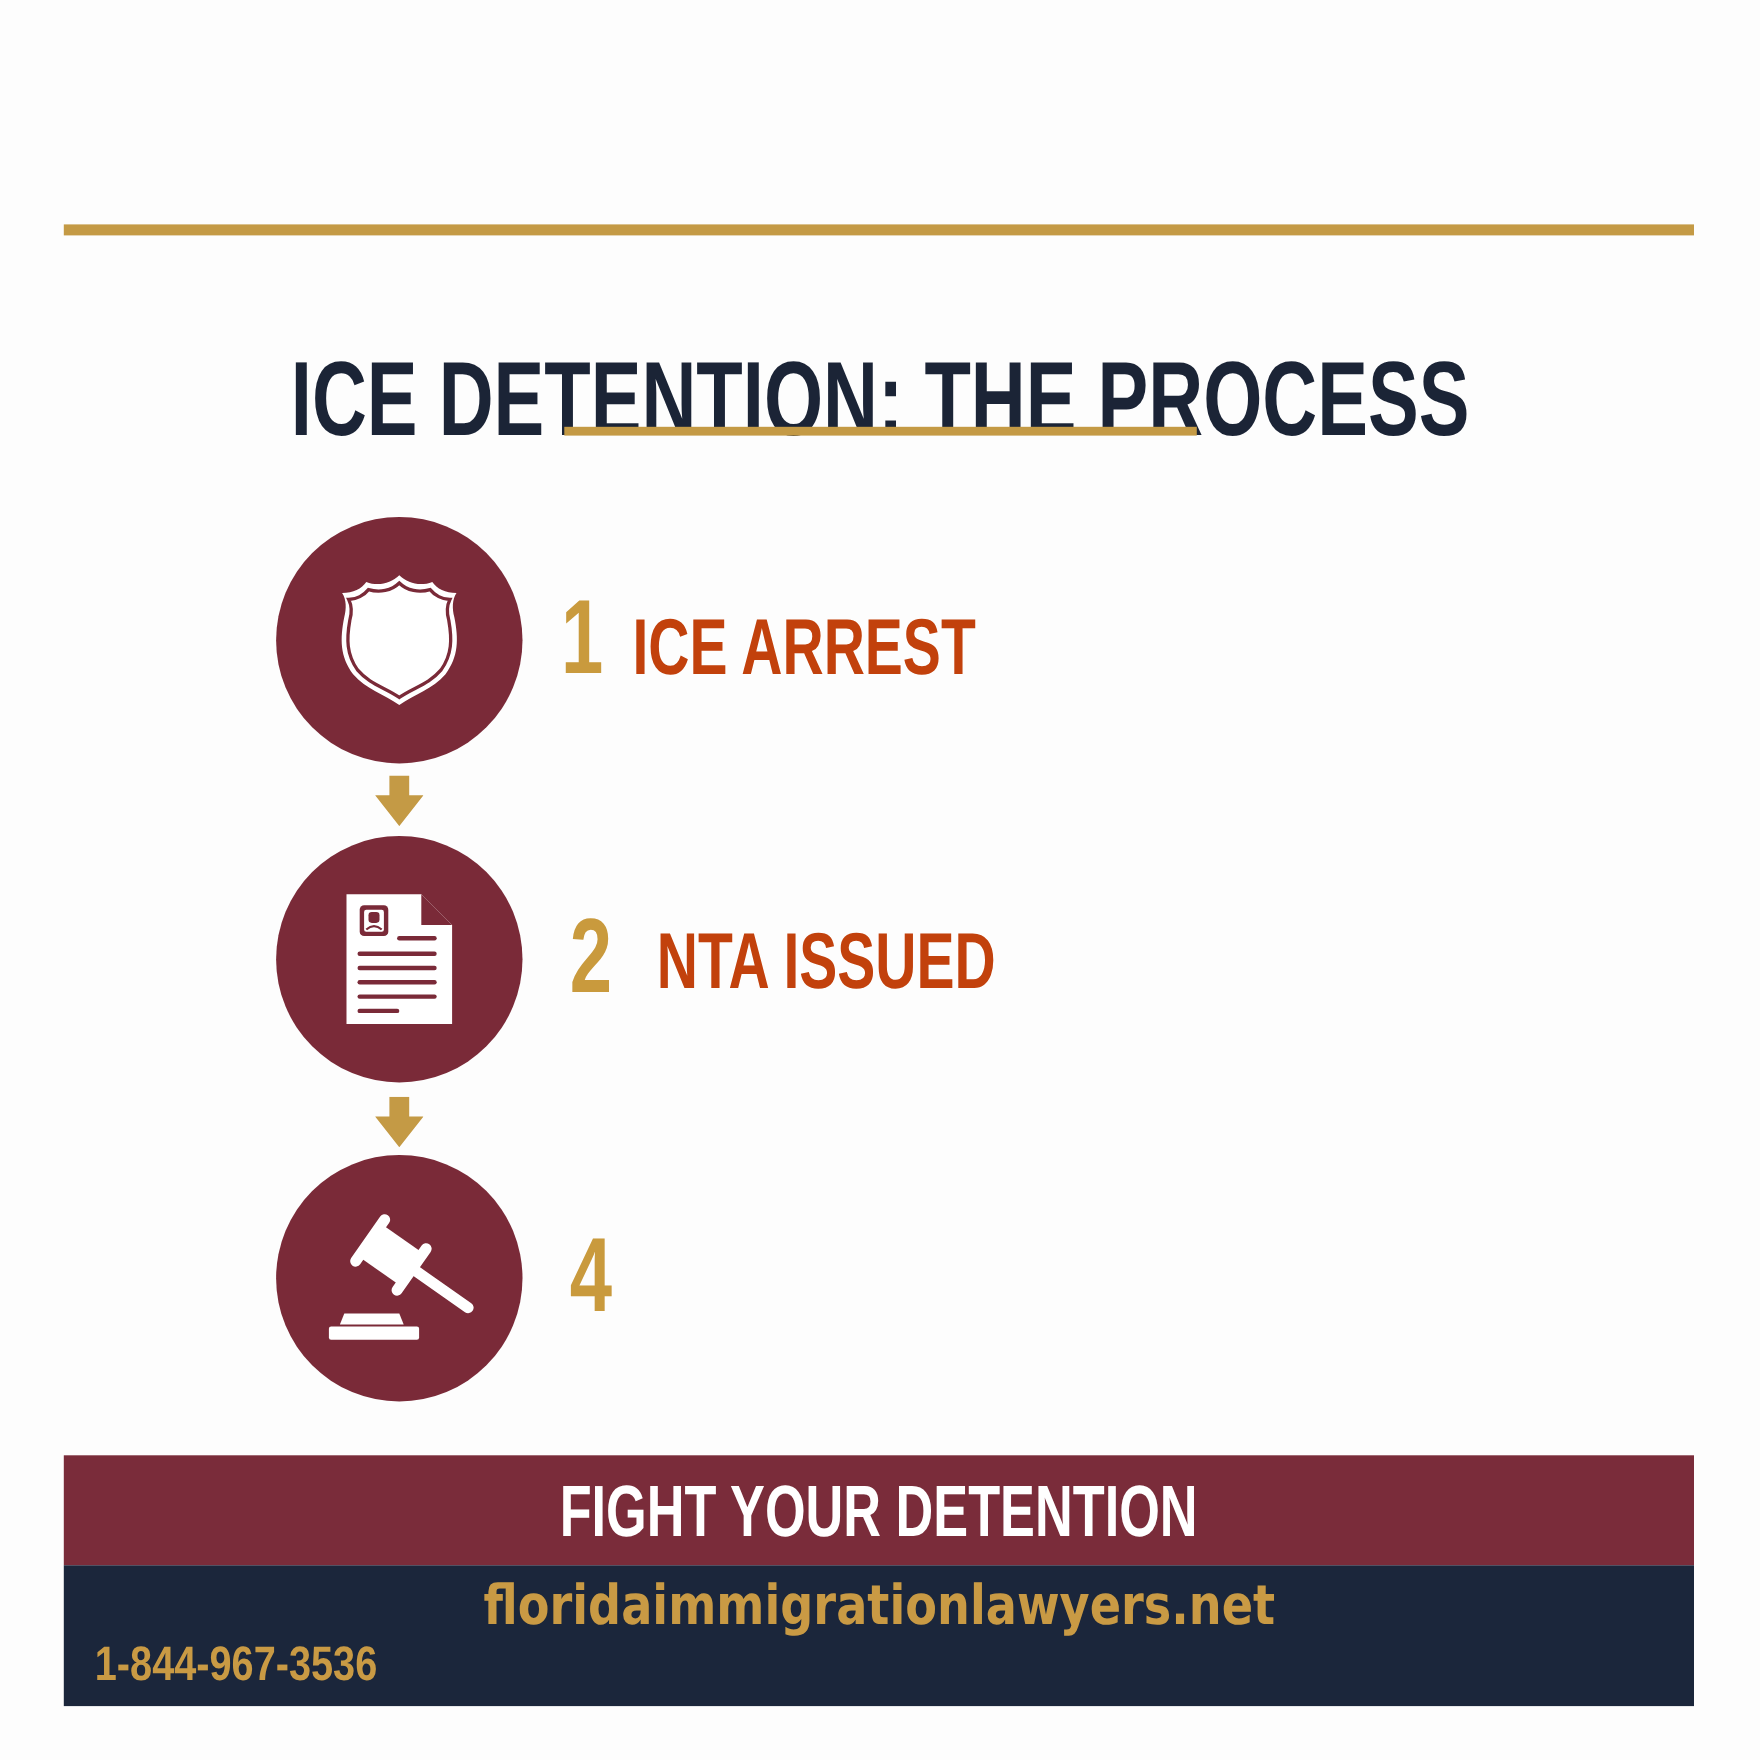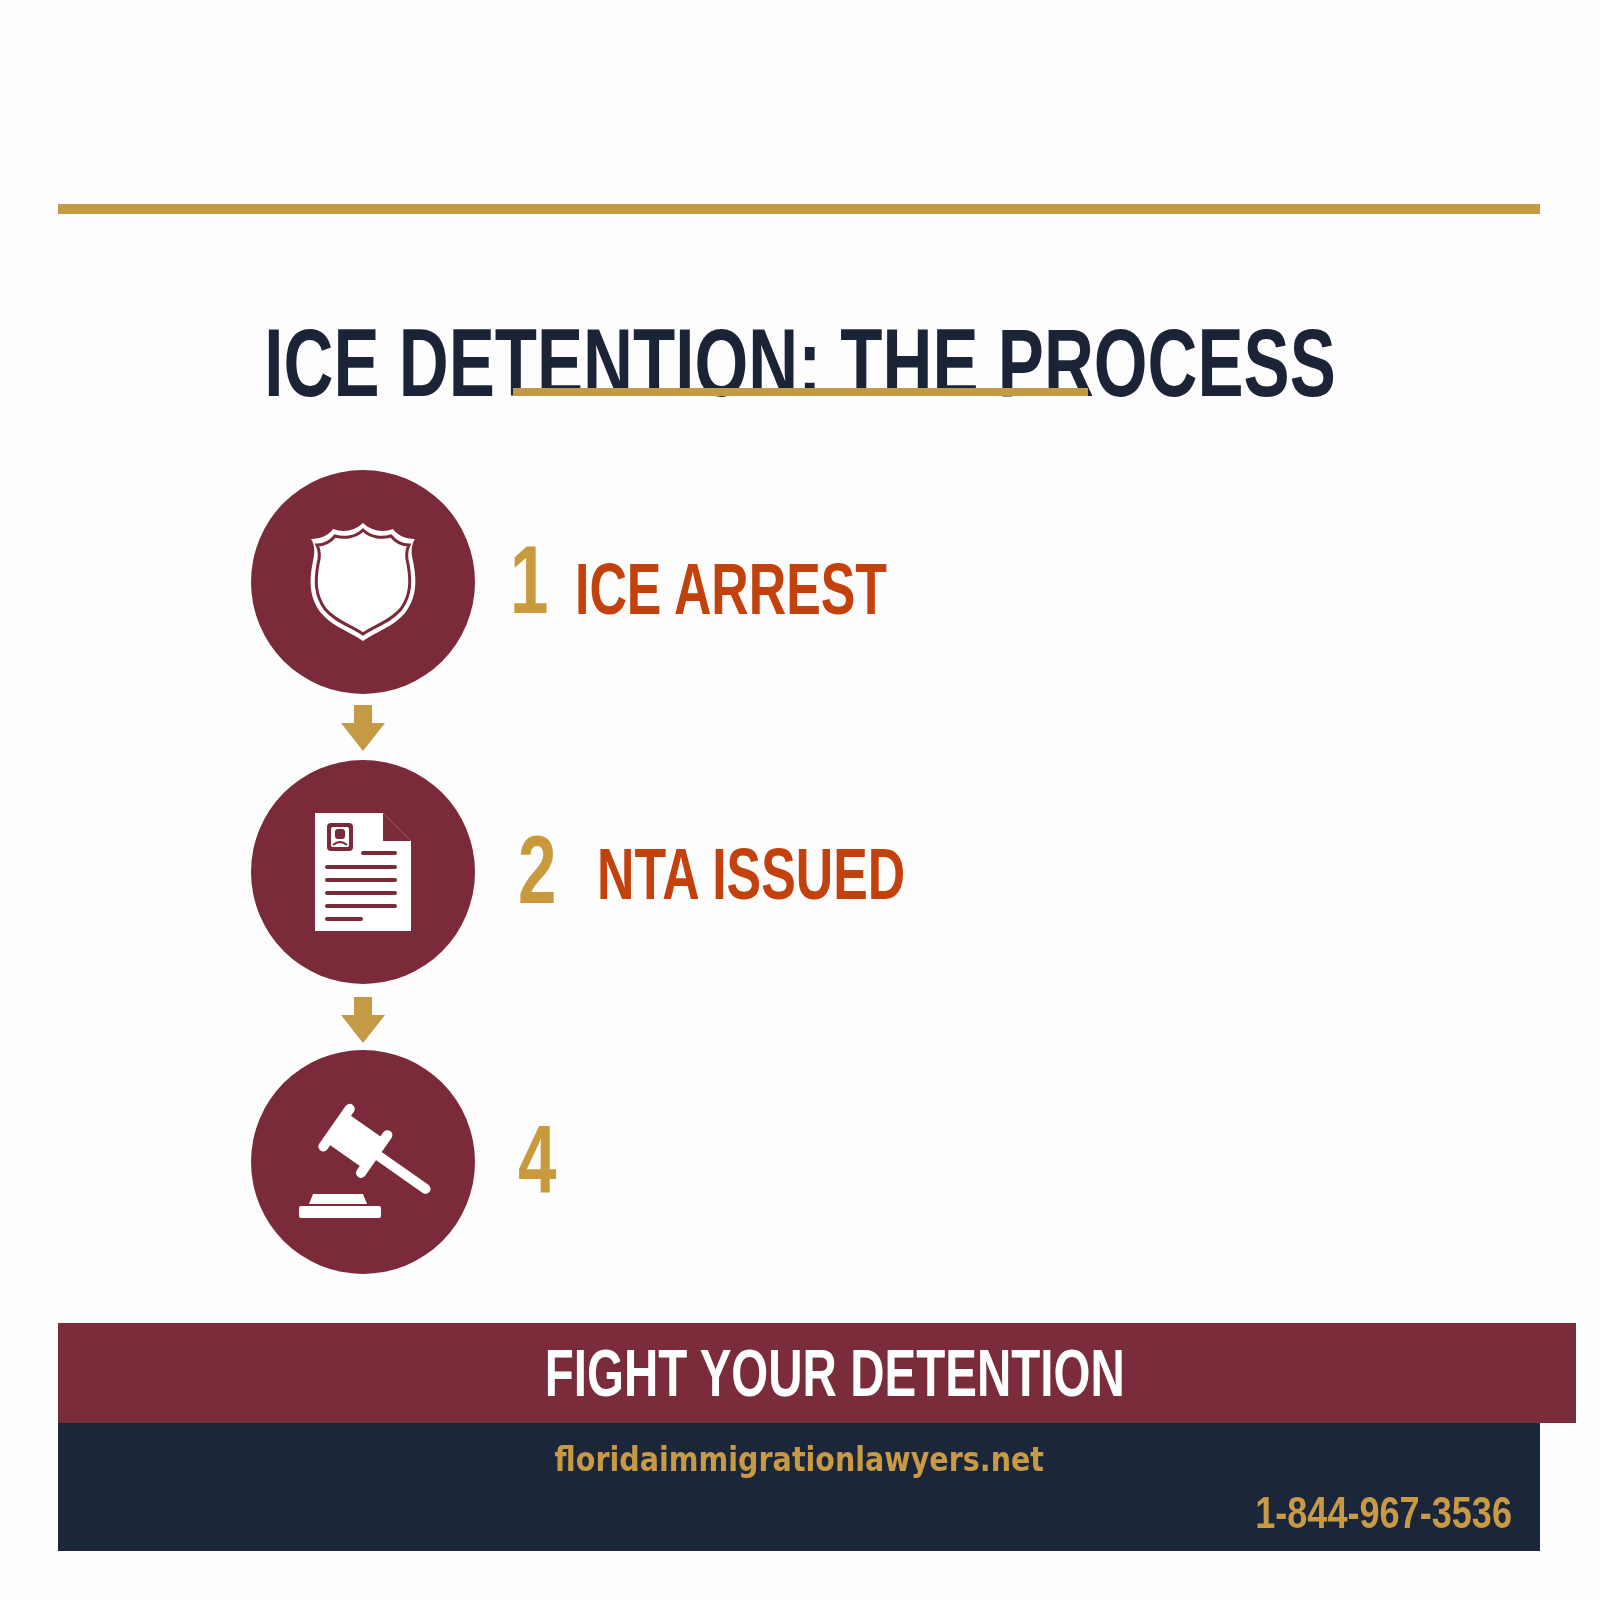--- a/index.html
+++ b/index.html
@@ -119,21 +119,20 @@
     .cta-band {
       position: absolute;
       left: 58px;
       top: 1323px;
       width: 1482px;
       height: 100px;
       background: #7a2c3a;
       display: flex;
       align-items: center;
       justify-content: center;
-      padding-left: 36px;
     }
     .cta-text {
       color: #ffffff;
       font-family: "Liberation Sans", sans-serif;
       font-weight: bold;
       font-size: 66px;
       line-height: 66px;
       white-space: nowrap;
     }
     .cta-text span {
@@ -151,35 +150,35 @@
     }
     .contact-url {
       position: absolute;
       left: 0;
       top: 12px;
       width: 1482px;
       text-align: center;
       color: #c99a44;
       font-family: "DejaVu Sans", sans-serif;
       font-weight: bold;
-      font-size: 34px;
+      font-size: 50px;
       line-height: 48px;
       white-space: nowrap;
     }
     .contact-url span {
       display: inline-block;
       transform: scaleX(0.84);
       transform-origin: center;
     }
     .contact-phone {
       position: absolute;
       left: 0;
       top: 64px;
       width: 1482px;
-      text-align: right;
+      text-align: left;
       color: #c99a44;
       font-family: "Liberation Sans", sans-serif;
       font-weight: bold;
       font-size: 44px;
       line-height: 52px;
       white-space: nowrap;
     }
     .contact-phone span {
       display: inline-block;
       transform: scaleX(0.82);

